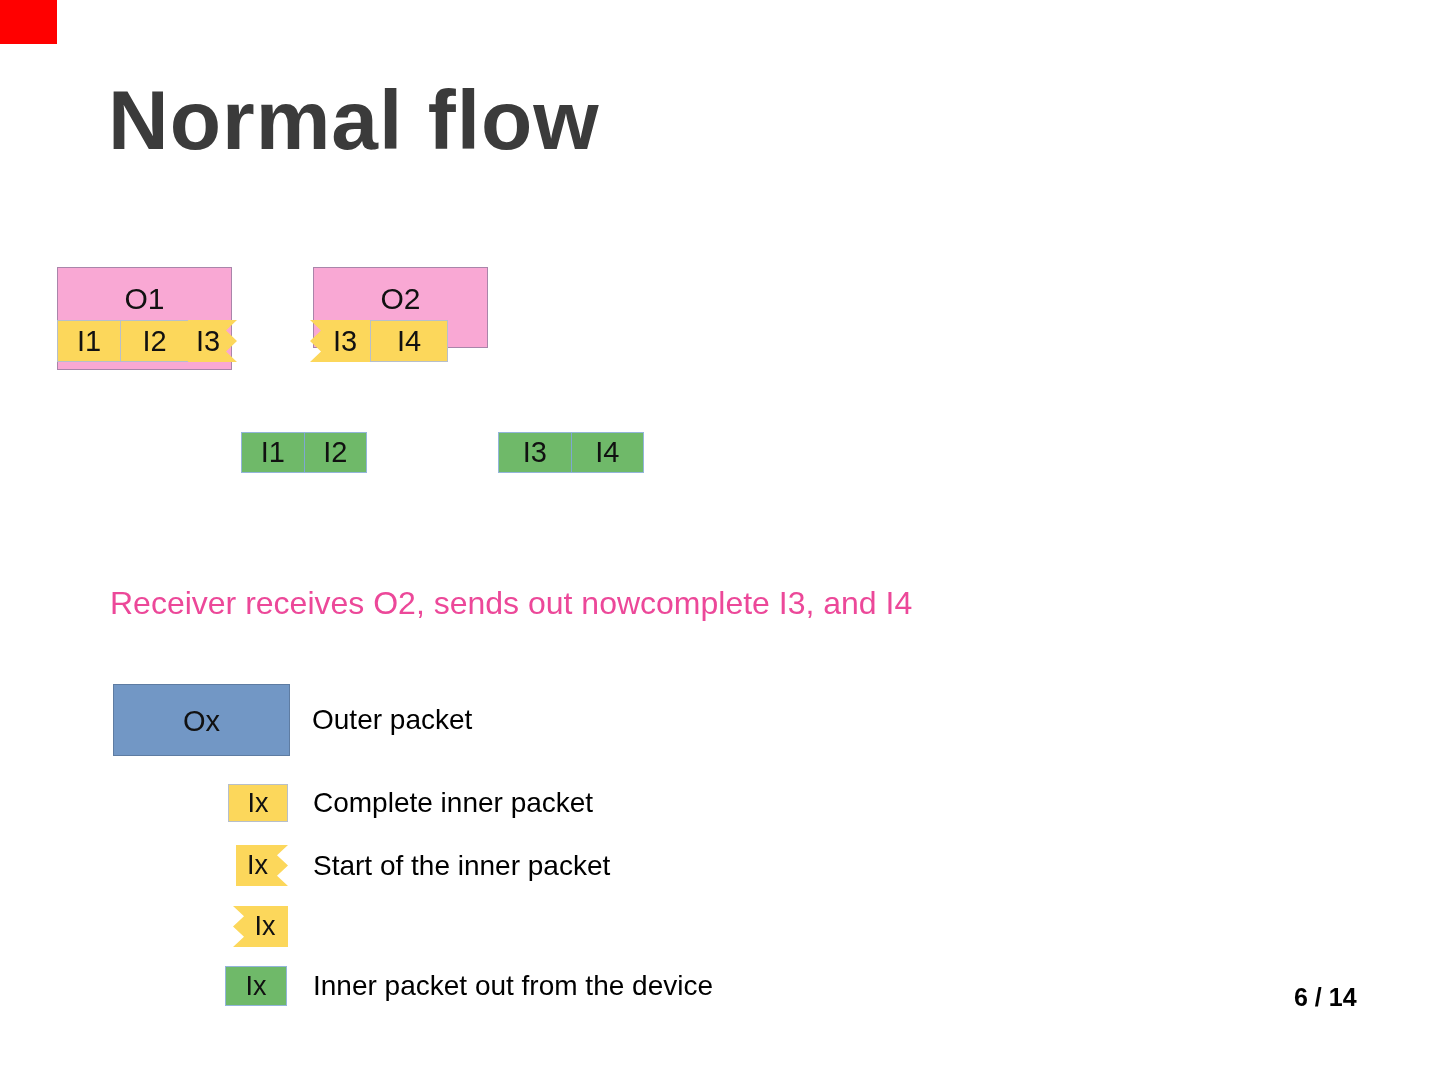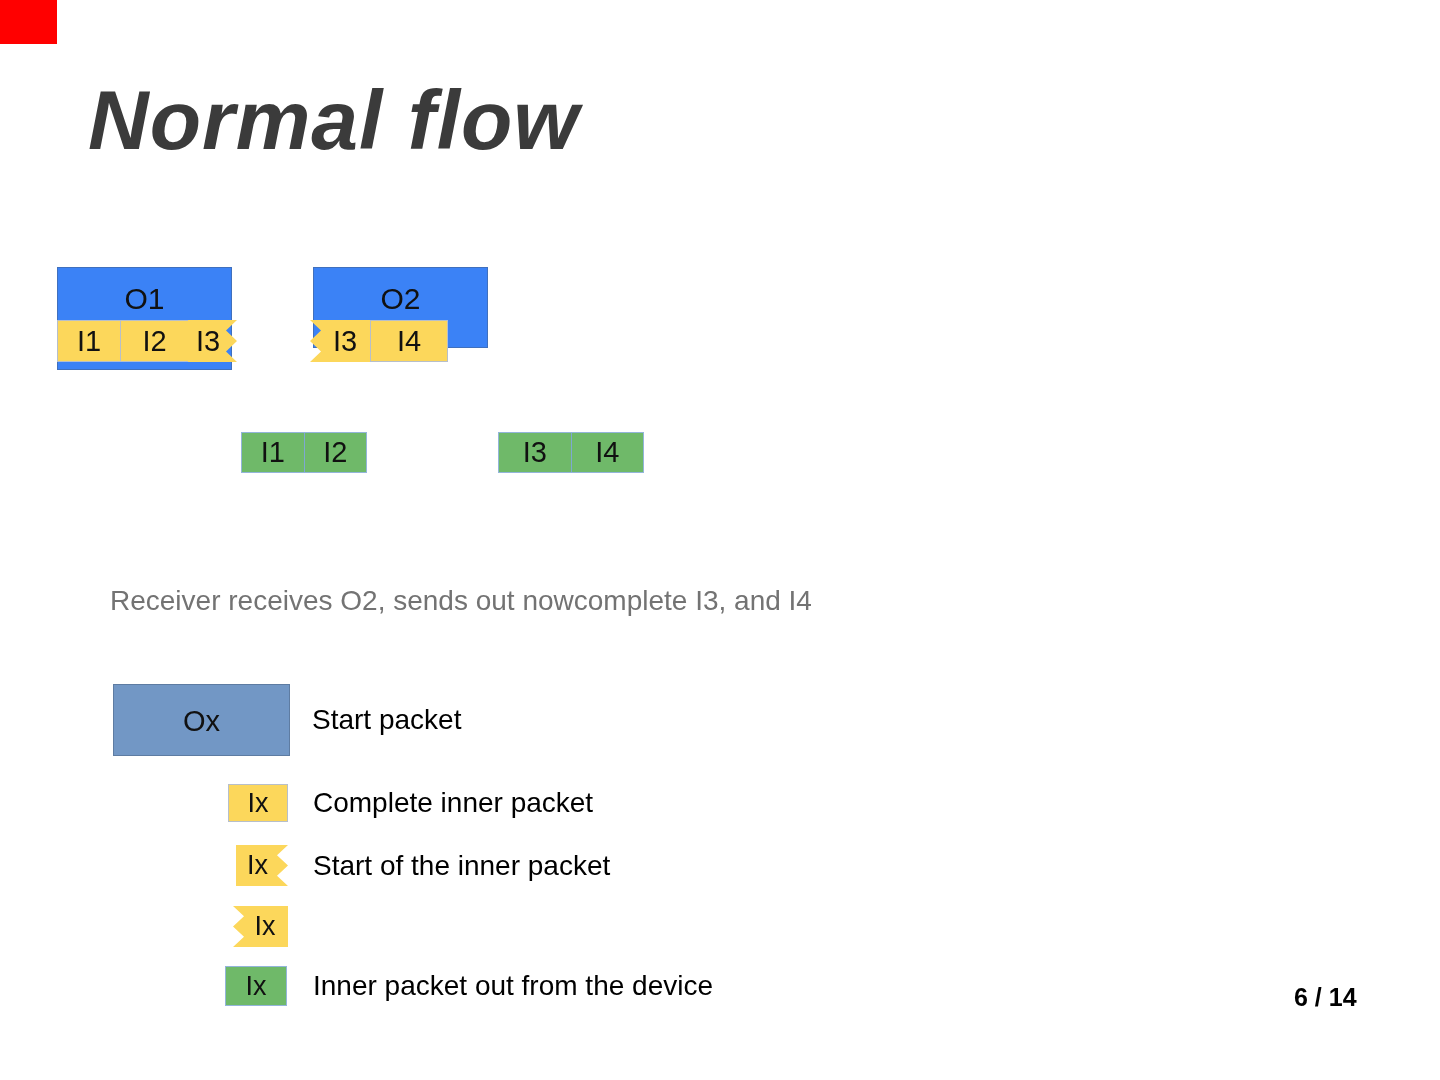--- a/index.html
+++ b/index.html
@@ -2,26 +2,26 @@
 <html><head>
 <meta charset="utf-8">
 <style>
   html,body{margin:0;padding:0;background:#888;}
   .slide{
     position:relative;width:1440px;height:1080px;background:#ffffff;
     overflow:hidden;font-family:"Liberation Sans",sans-serif;color:#000;
   }
   .red-marker{position:absolute;left:0;top:0;width:57px;height:44px;background:#ff0000;}
   .title{
-    position:absolute;left:88px;top:76px;font-size:84px;font-weight:800;
-    color:#3b3b3b;letter-spacing:1px;line-height:1.05;font-style:italic;
+    position:absolute;left:108px;top:76px;font-size:84px;font-weight:800;
+    color:#3b3b3b;letter-spacing:1px;line-height:1.05;
   }
   
   .outer-box{
-    position:absolute;background:#3b82f6;border:1px solid rgba(70,90,120,.45);
+    position:absolute;background:#f9a8d4;border:1px solid rgba(70,90,120,.45);
     box-sizing:border-box;
   }
   .outer-label{
     text-align:center;padding-top:14px;font-size:30px;color:#111;
   }
   
   .seg{
     position:absolute;height:42px;background:#fcd75b;box-sizing:border-box;
     display:flex;align-items:center;justify-content:center;
     font-size:29px;color:#111;
@@ -33,21 +33,21 @@
   .emit{
     position:absolute;height:41px;background:#6fb969;border:1px solid #93b5da;
     box-sizing:border-box;display:flex;
   }
   .emit-cell{
     flex:1;display:flex;align-items:center;justify-content:center;
     font-size:29px;color:#111;
   }
   .emit-cell + .emit-cell{border-left:1px solid #7fa7d2;}
   .caption{
-    position:absolute;left:110px;top:585px;font-size:28px;color:#737373;
+    position:absolute;left:110px;top:585px;font-size:32px;color:#ec4899;
   }
   
   .legend-row{position:absolute;display:flex;align-items:center;}
   .legend-desc{font-size:28px;color:#000;white-space:nowrap;}
   .legend-outer-box{
     width:177px;height:72px;background:#7297c5;border:1px solid rgba(70,90,120,.45);
     box-sizing:border-box;margin-right:22px;flex:0 0 auto;
   }
   .legend-outer-label{text-align:center;padding-top:20px;font-size:29px;color:#111;}
   .legend-ix{
@@ -91,21 +91,21 @@
     <div class="emit-cell">I3</div>
     <div class="emit-cell">I4</div>
   </div>
 
   <div class="caption">Receiver receives O2, sends out nowcomplete I3, and I4</div>
 
   <div class="legend-row" style="left:113px;top:668px;height:104px">
     <div class="legend-outer-box">
       <div class="legend-outer-label">Ox</div>
     </div>
-    <div class="legend-desc">Start packet</div>
+    <div class="legend-desc">Outer packet</div>
   </div>
 
   <div class="legend-row" style="left:228px;top:784px;height:38px">
     <div class="legend-ix plain" style="width:60px">Ix</div>
     <div class="legend-desc">Complete inner packet</div>
   </div>
 
   <div class="legend-row" style="left:236px;top:845px;height:41px">
     <div class="legend-ix jag-right" style="width:52px;margin-right:25px">Ix</div>
     <div class="legend-desc">Start of the inner packet</div>

